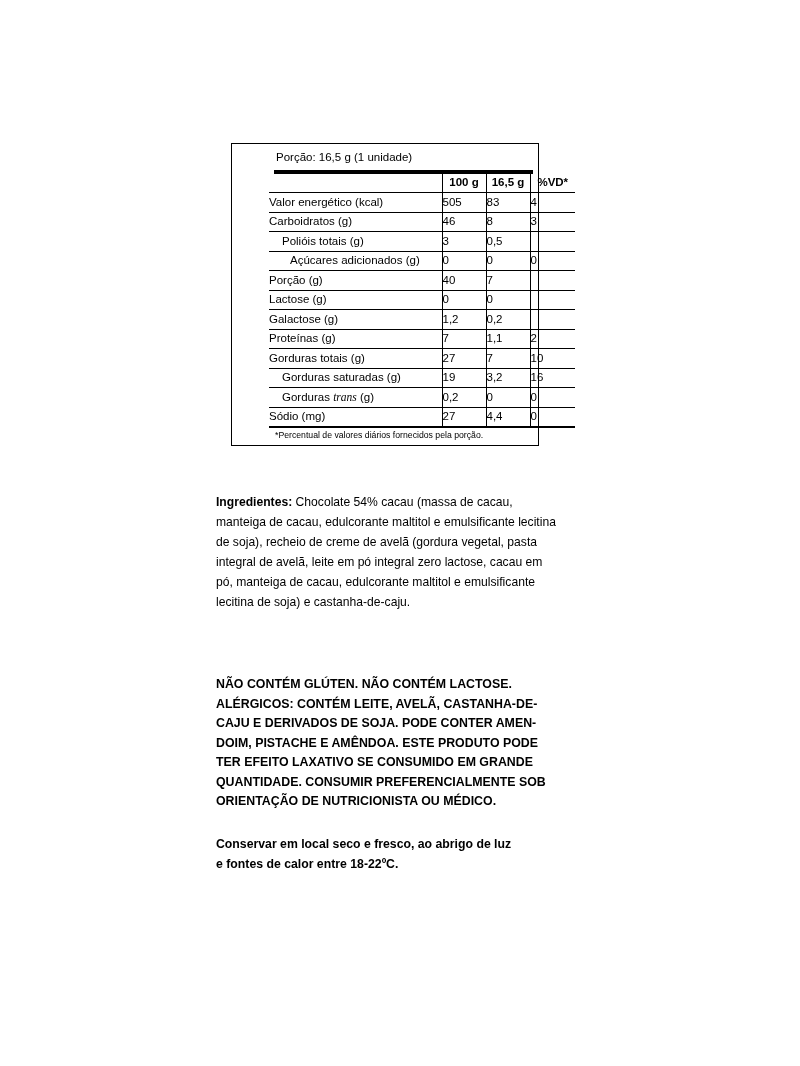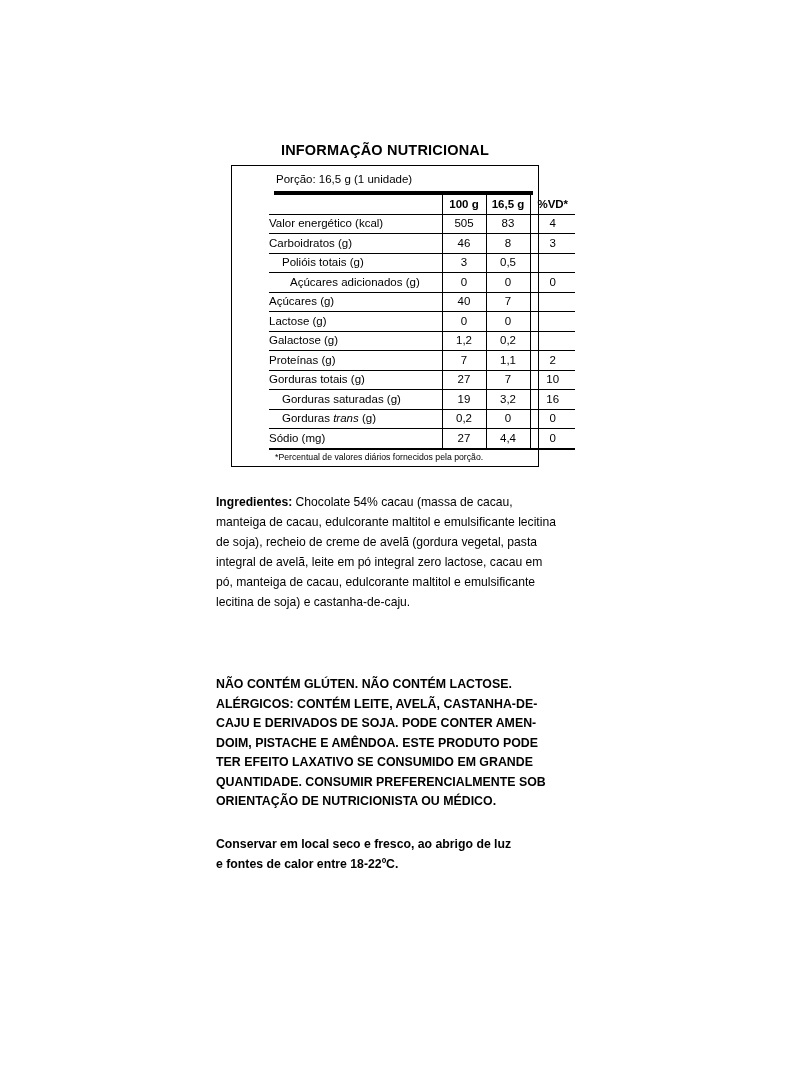--- a/index.html
+++ b/index.html
@@ -86,24 +86,24 @@
   }
 
   td.name {
     text-align: left;
     padding-left: 6px;
     border-right: 1px solid #000;
     white-space: nowrap;
   }
   td.name.indent1 { padding-left: 13px; }
   td.name.indent2 { padding-left: 21px; }
-  td.name i { font-style: italic; }
+  td.name i { font-style: italic; font-family: Liberation Serif, serif; }
 
   td.val {
-    text-align: center;
+    text-align: left;
   }
 
   tr.last-data td { border-bottom: 2.5px solid #000; }
 
   #nutrition-footnote {
     font-size: 8.7px;
     padding: 3px 0 4px 6px;
     line-height: 1.1;
   }
 
@@ -150,21 +150,20 @@
     width: 371px;
   }
 
   .nowrapline { white-space: nowrap; display: block; }
 </style>
 </head>
 <body>
 
 <section id="nutrition-panel">
 
-  <div id="nutrition-title">INFORMAÇÃO NUTRICIONAL</div>
 
   <div id="nutrition-box">
 
     <div id="portion-row">Porção: 16,5 g (1 unidade)</div>
 
     <div class="thick-rule"></div>
 
     <table class="nutri">
       <colgroup>
         <col class="c-name">
@@ -199,21 +198,21 @@
             <td class="val">0,5</td>
             <td class="val"></td>
           </tr>
           <tr>
             <td class="name indent2">Açúcares adicionados (g)</td>
             <td class="val">0</td>
             <td class="val">0</td>
             <td class="val">0</td>
           </tr>
           <tr>
-            <td class="name">Açúcares (g)</td>
+            <td class="name">Porção (g)</td>
             <td class="val">40</td>
             <td class="val">7</td>
             <td class="val"></td>
           </tr>
           <tr>
             <td class="name">Lactose (g)</td>
             <td class="val">0</td>
             <td class="val">0</td>
             <td class="val"></td>
           </tr>

